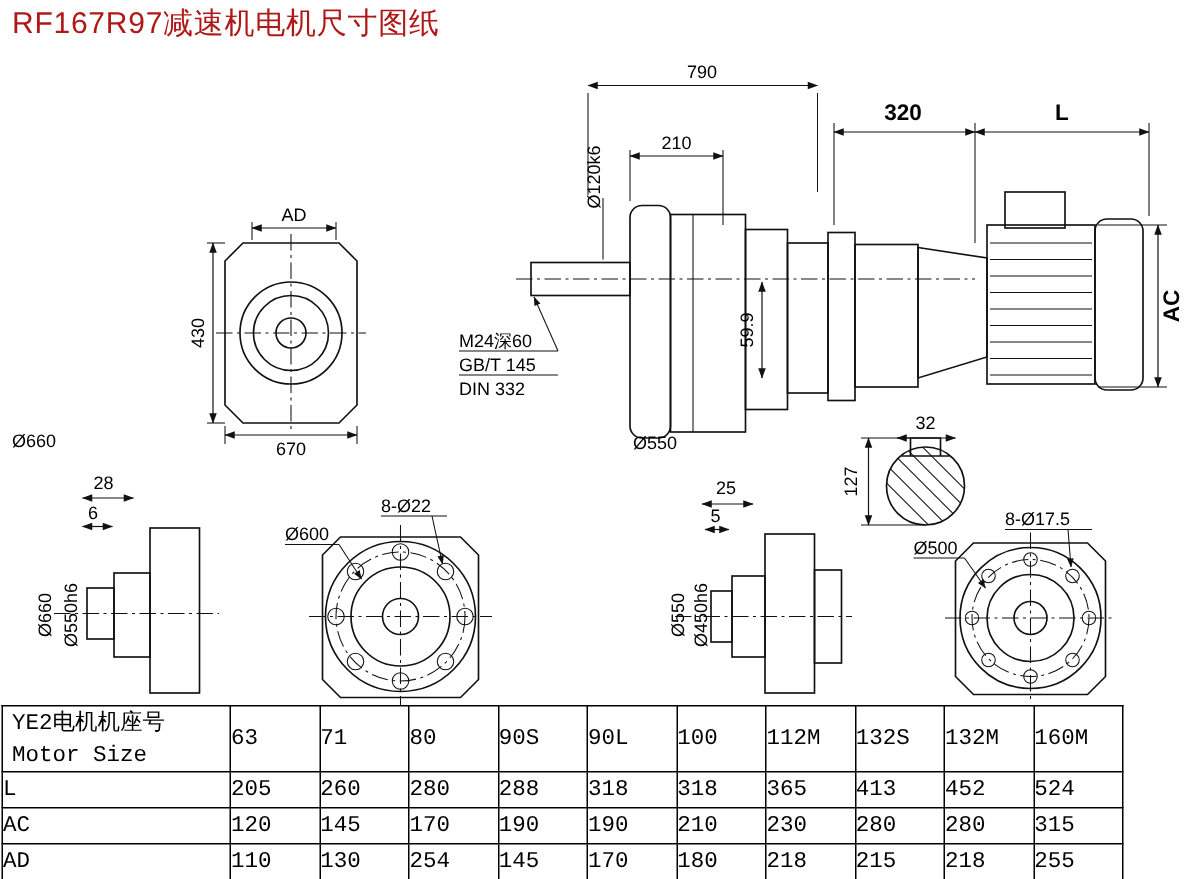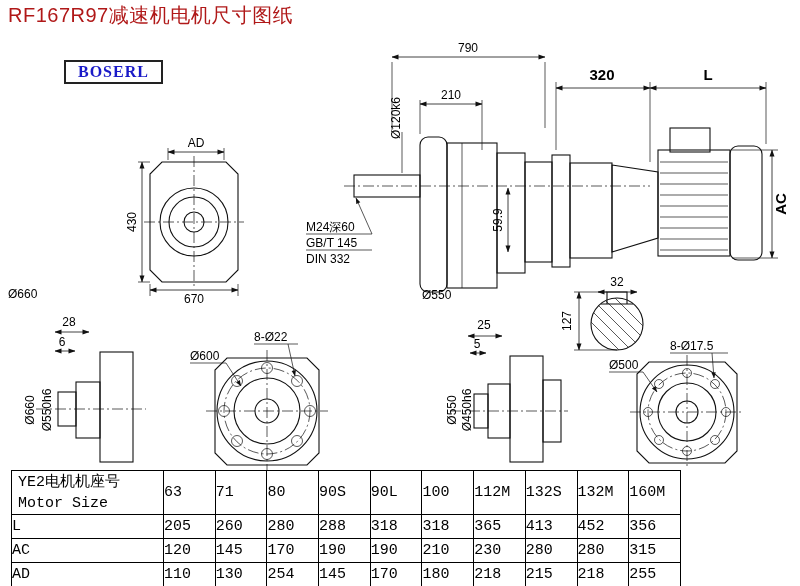--- a/index.html
+++ b/index.html
@@ -11,35 +11,32 @@
   svg.drawing { position:absolute; left:0; top:0; }
 
   .ln   { stroke:#111; stroke-width:1.1; fill:none; }
   .thin { stroke:#111; stroke-width:0.7; fill:none; }
   .dim  { stroke:#111; stroke-width:0.8; fill:none; }
   .cl   { stroke:#111; stroke-width:0.7; stroke-dasharray:11 3 2 3; fill:none; }
   text.d  { font:12px "Liberation Sans",sans-serif; fill:#000; text-anchor:middle; }
   text.db { font:bold 15px "Liberation Sans",sans-serif; fill:#000; text-anchor:middle; }
   text.ts { text-anchor:start; }
 
-  table.size-table { position:absolute; left:11px; top:470px; width:670px; border-collapse:collapse; table-layout:fixed; font-family:"Liberation Mono",monospace; color:#000; }
+  table.size-table { position:absolute; left:1px; top:470px; width:748px; border-collapse:collapse; table-layout:fixed; font-family:"Liberation Mono",monospace; color:#000; }
   .size-table td { border:1px solid #000; text-align:left; vertical-align:middle; font-size:15px; height:24px; padding:0; overflow:hidden; white-space:nowrap; }
   .size-table tr.hdr td { height:44px; }
   .size-table td.first { text-align:left; padding-left:6px; }
   .size-table tr.hdr td.first div { line-height:21px; font-size:15px; }
 </style>
 </head>
 <body>
 
 <div class="page">
 
   <div class="title">RF167R97减速机电机尺寸图纸</div>
-  <div class="brand">
-    <span>BOSERL</span>
-  </div>
 
   <svg class="drawing" width="800" height="470" viewBox="0 0 800 470">
     <defs>
       <marker id="ma" viewBox="0 0 10 10" refX="9.5" refY="5" markerWidth="9" markerHeight="9" orient="auto-start-reverse">
         <path d="M0.5,1.5 L10,5 L0.5,8.5 Z" fill="#111"></path>
       </marker>
       <clipPath id="keyclip">
           <circle cx="617" cy="324" r="26"></circle>
         </clipPath>
     </defs>
@@ -250,21 +247,21 @@
         <td>L</td>
         <td>205</td>
         <td>260</td>
         <td>280</td>
         <td>288</td>
         <td>318</td>
         <td>318</td>
         <td>365</td>
         <td>413</td>
         <td>452</td>
-        <td>356</td>
+        <td>524</td>
       </tr>
       <tr>
         <td>AC</td>
         <td>120</td>
         <td>145</td>
         <td>170</td>
         <td>190</td>
         <td>190</td>
         <td>210</td>
         <td>230</td>

